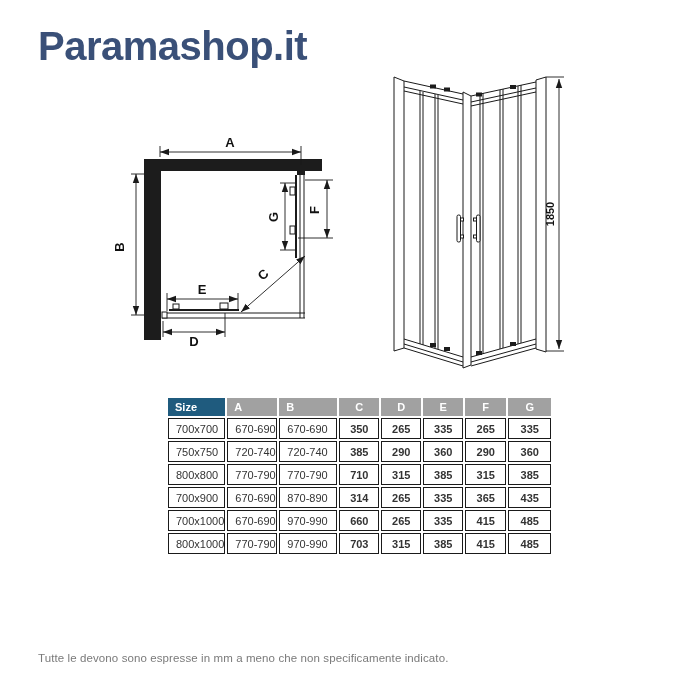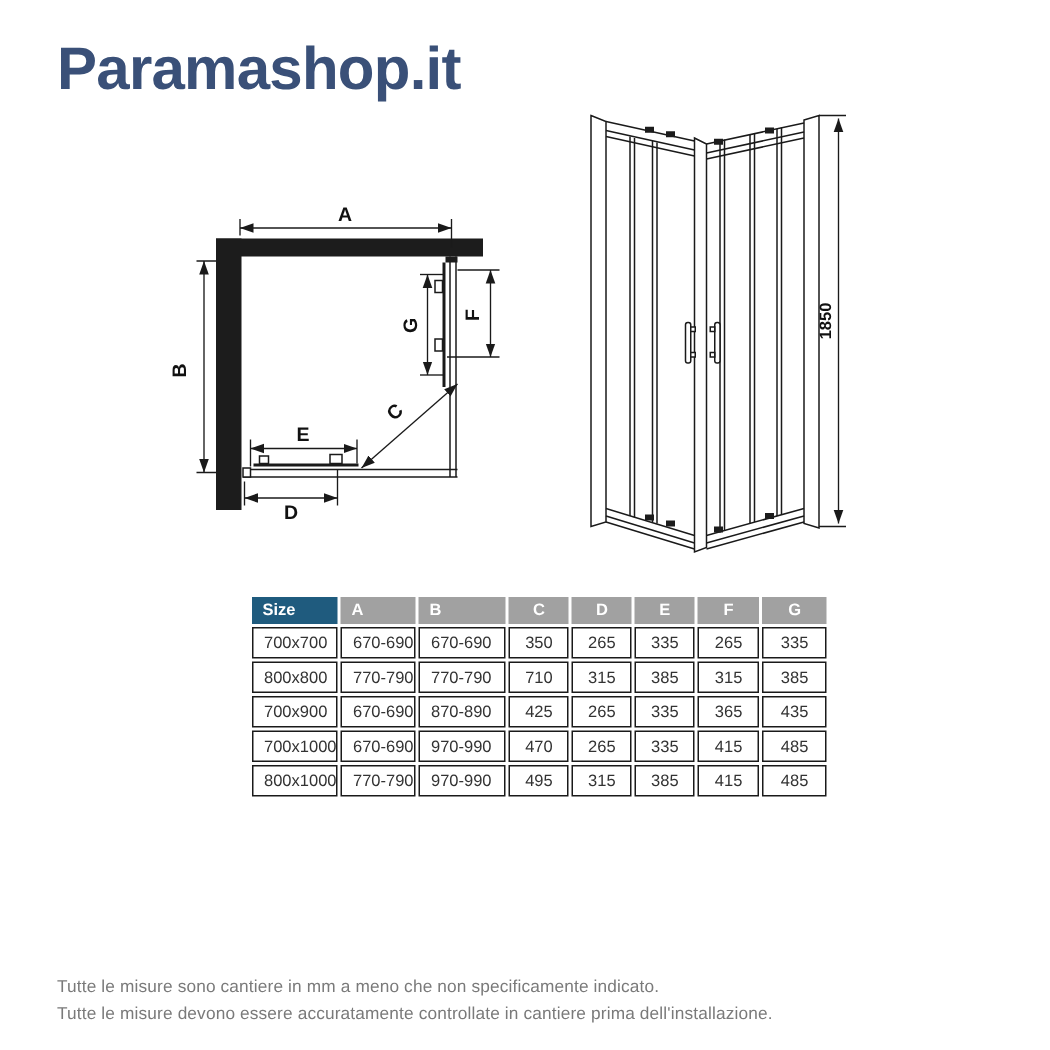--- a/index.html
+++ b/index.html
@@ -18,21 +18,21 @@
   svg text{fill:#111111;font-family:"Liberation Sans",sans-serif;font-weight:bold;font-size:13px;}
   svg text.small{font-size:11px;}
   .spec-table{position:absolute;left:166px;top:396px;border-collapse:separate;
               border-spacing:2px;table-layout:fixed;}
   .spec-table th{font-size:11px;font-weight:bold;color:#ffffff;height:16px;padding:1px 16px;}
   .spec-table th.size-th{background:#1f5b7e;}
   .spec-table th.gray-th{background:#a1a1a1;}
   .spec-table td{background:#ffffff;border:1px solid #1a1a1a;font-size:11px;color:#333333;
                  height:17px;padding:1px 0;}
   .al{text-align:left;padding-left:7px !important;}
-  .ac{text-align:center;}
+  .ac{text-align:center;font-weight:bold;}
   .footer{position:absolute;left:38px;top:650px;font-size:11.5px;color:#7a7a7a;
           line-height:17.5px;letter-spacing:0.1px;}
 </style>
 </head>
 <body>
 
 <div class="canvas">
 
   <div class="logo">Paramashop.it</div>
 
@@ -181,60 +181,69 @@
           <td class="al">700x700</td>
           <td class="al">670-690</td>
           <td class="al">670-690</td>
           <td class="ac">350</td>
           <td class="ac">265</td>
           <td class="ac">335</td>
           <td class="ac">265</td>
           <td class="ac">335</td>
         </tr>
         <tr>
+          <td class="al">750x750</td>
+          <td class="al">720-740</td>
+          <td class="al">720-740</td>
+          <td class="ac">385</td>
+          <td class="ac">290</td>
+          <td class="ac">360</td>
+          <td class="ac">290</td>
+          <td class="ac">360</td>
+        </tr>
+        <tr>
           <td class="al">800x800</td>
           <td class="al">770-790</td>
           <td class="al">770-790</td>
           <td class="ac">710</td>
           <td class="ac">315</td>
           <td class="ac">385</td>
           <td class="ac">315</td>
           <td class="ac">385</td>
         </tr>
         <tr>
           <td class="al">700x900</td>
           <td class="al">670-690</td>
           <td class="al">870-890</td>
-          <td class="ac">425</td>
+          <td class="ac">314</td>
           <td class="ac">265</td>
           <td class="ac">335</td>
           <td class="ac">365</td>
           <td class="ac">435</td>
         </tr>
         <tr>
           <td class="al">700x1000</td>
           <td class="al">670-690</td>
           <td class="al">970-990</td>
-          <td class="ac">470</td>
+          <td class="ac">660</td>
           <td class="ac">265</td>
           <td class="ac">335</td>
           <td class="ac">415</td>
           <td class="ac">485</td>
         </tr>
         <tr>
           <td class="al">800x1000</td>
           <td class="al">770-790</td>
           <td class="al">970-990</td>
-          <td class="ac">495</td>
+          <td class="ac">703</td>
           <td class="ac">315</td>
           <td class="ac">385</td>
           <td class="ac">415</td>
           <td class="ac">485</td>
         </tr>
       </tbody>
   </table>
 
   <div class="footer">
-    <div>Tutte le misure sono cantiere in mm a meno che non specificamente indicato.</div>
-    <div>Tutte le misure devono essere accuratamente controllate in cantiere prima dell'installazione.</div>
+    <div>Tutte le devono sono espresse in mm a meno che non specificamente indicato.</div>
   </div>
 
 </div>
 
 </body></html>

